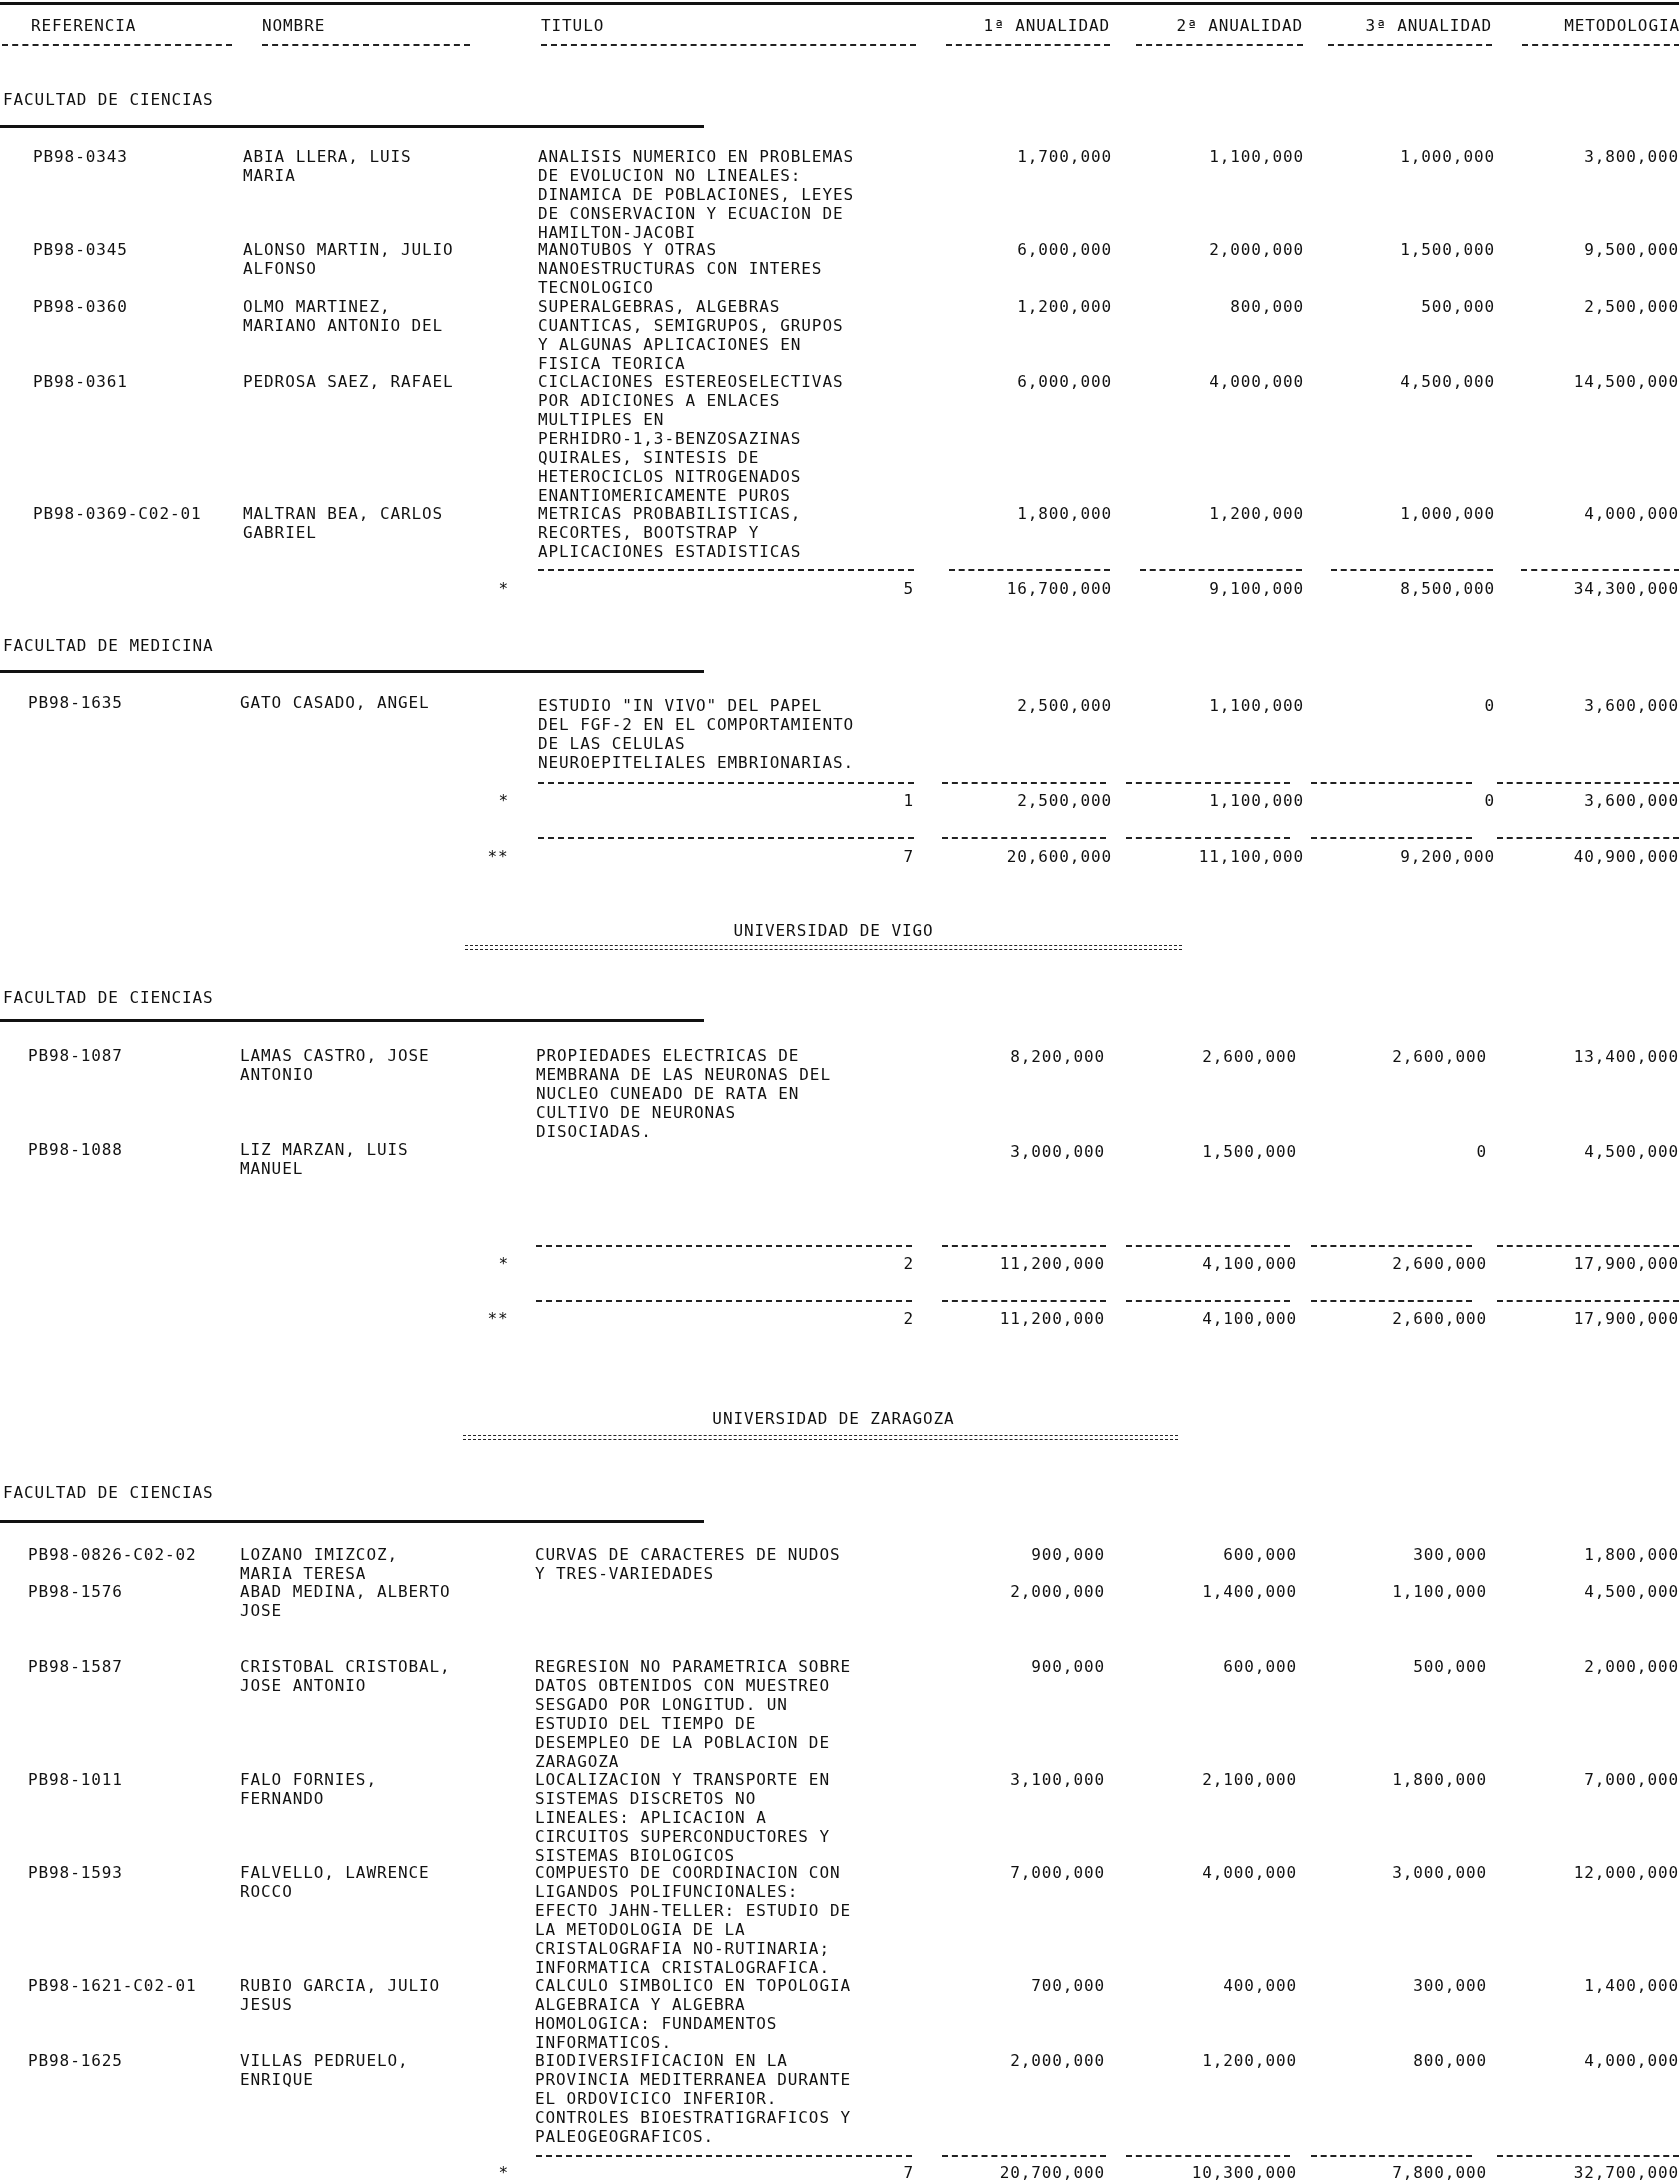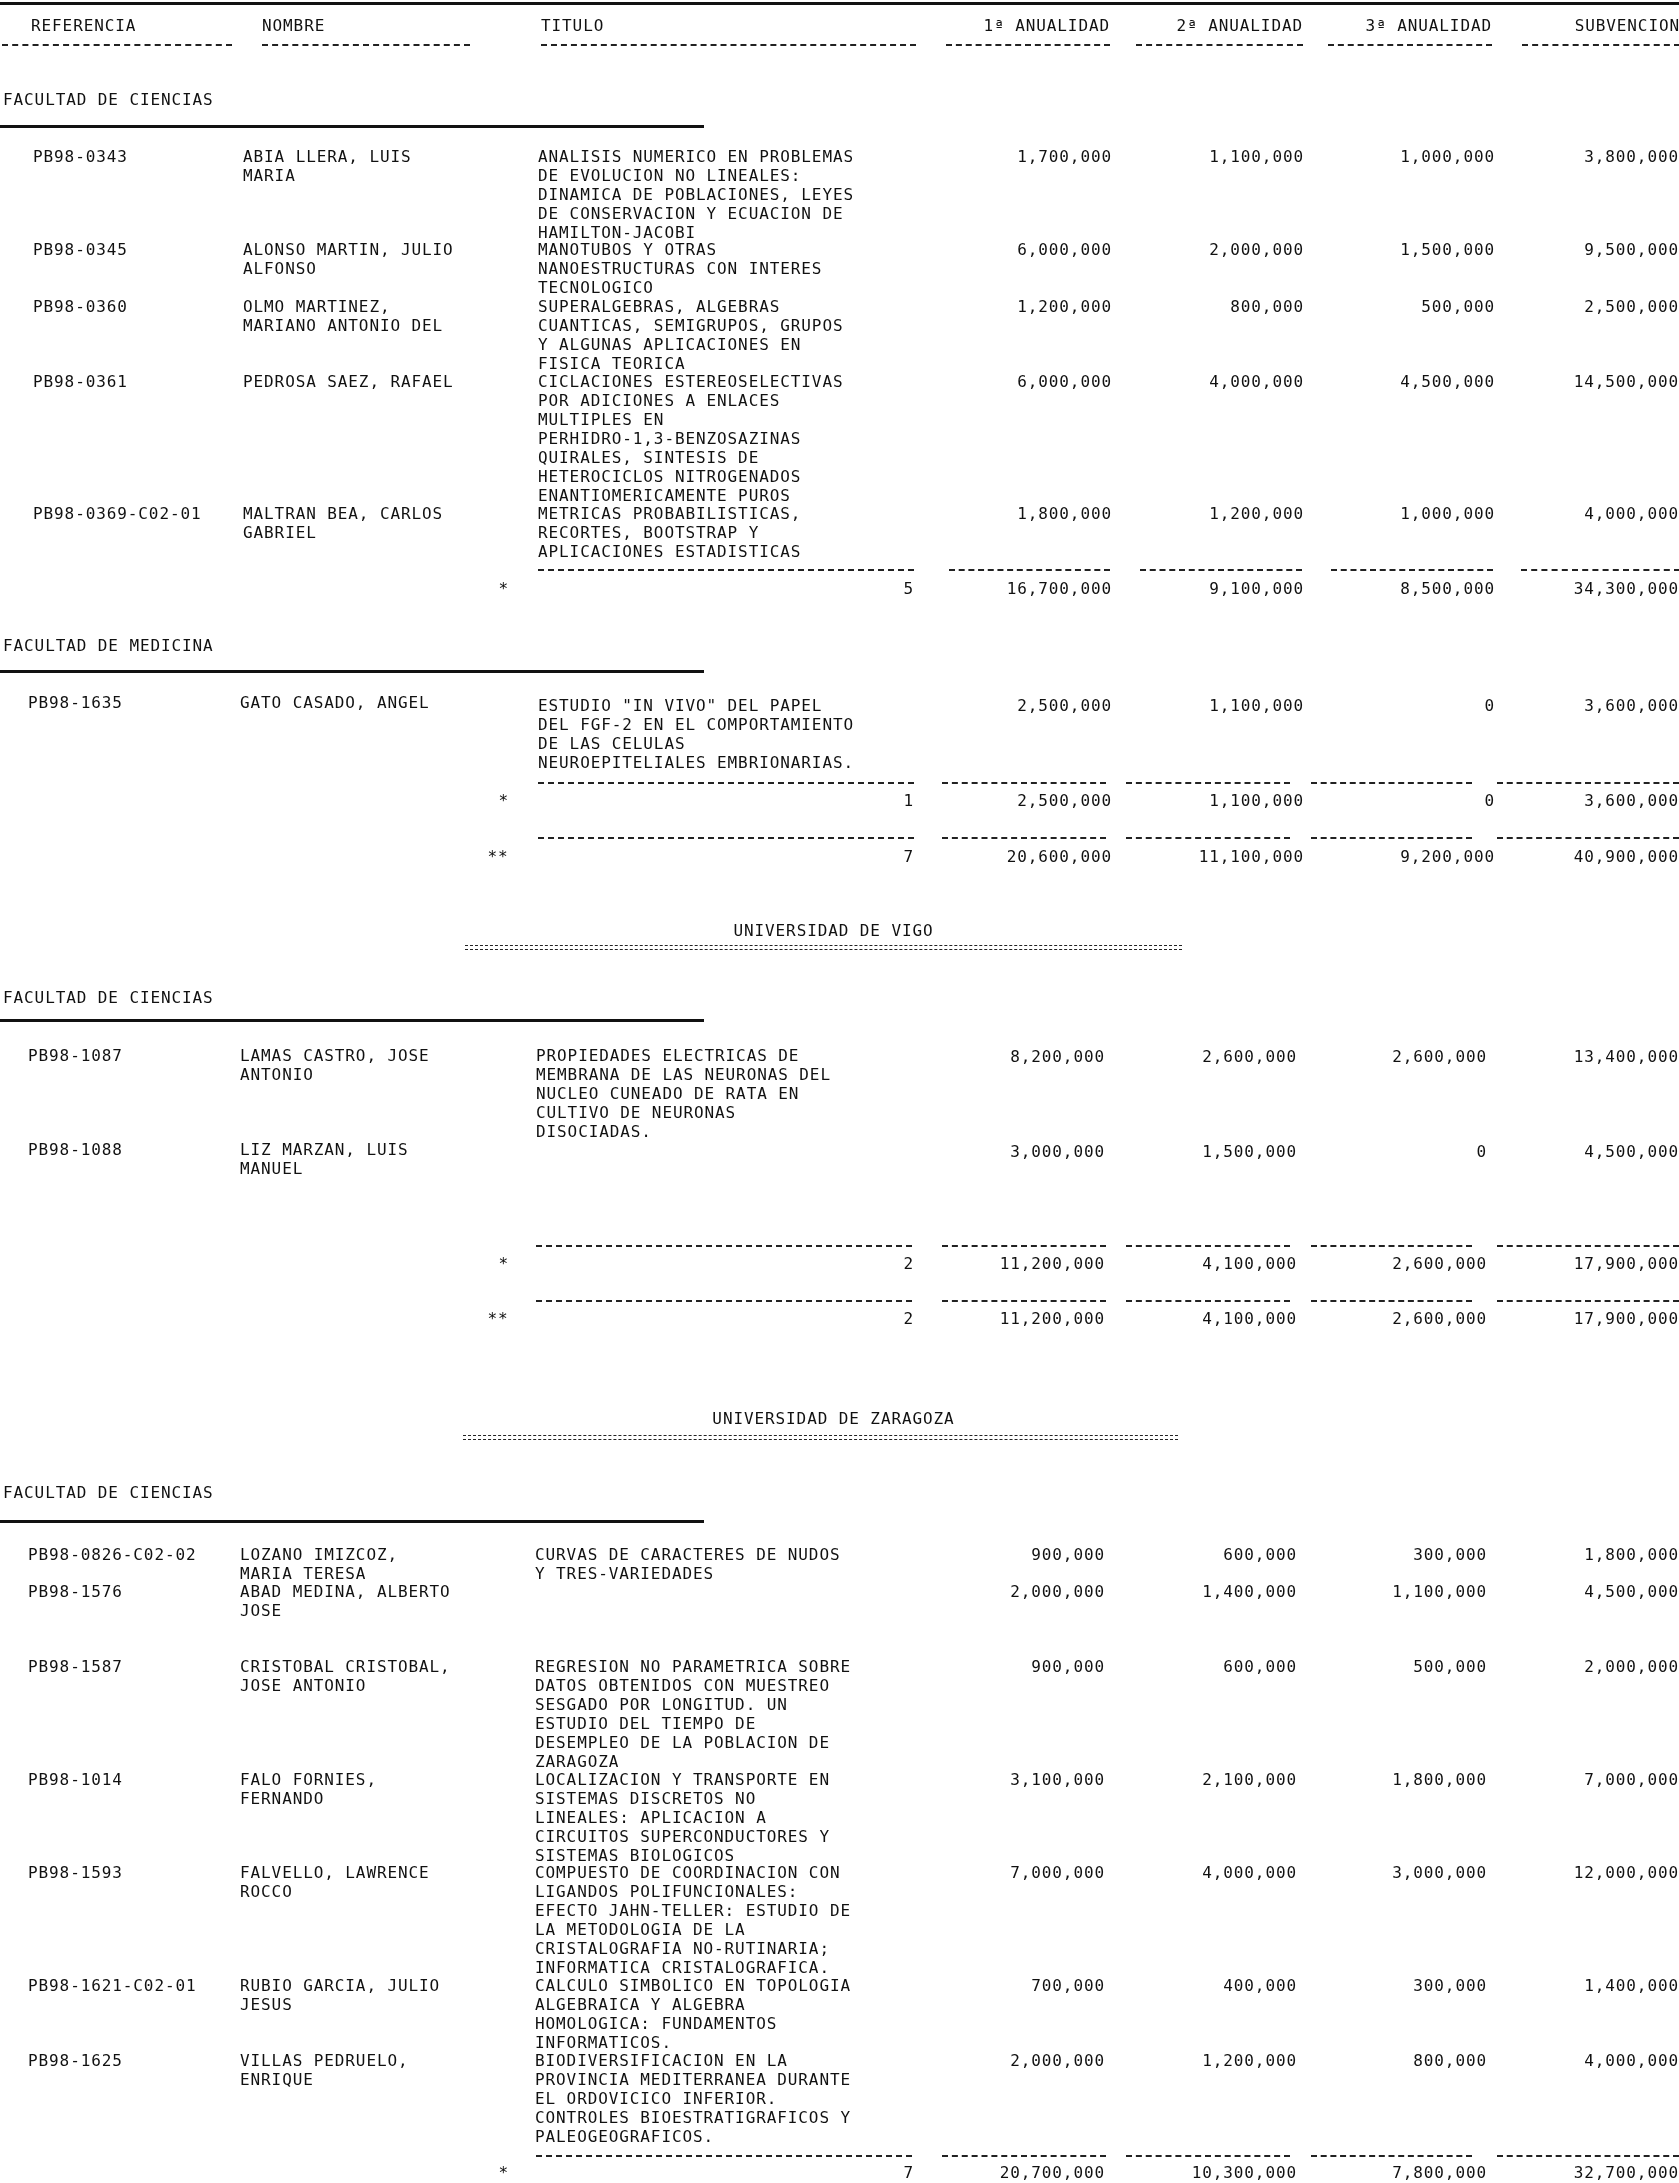--- a/index.html
+++ b/index.html
@@ -33,21 +33,21 @@
 <div class="page">
 
   <div class="rule-top"></div>
 
   <div class="abs hdr" style="left:31px;top:16px">REFERENCIA</div>
   <div class="abs hdr" style="left:262px;top:16px">NOMBRE</div>
   <div class="abs hdr" style="left:541px;top:16px">TITULO</div>
   <div class="abs hdr num" style="left:944px;width:166px;top:16px">1ª ANUALIDAD</div>
   <div class="abs hdr num" style="left:1136px;width:167px;top:16px">2ª ANUALIDAD</div>
   <div class="abs hdr num" style="left:1328px;width:164px;top:16px">3ª ANUALIDAD</div>
-  <div class="abs hdr num" style="left:1505px;width:175px;top:16px">SUBVENCION</div>
+  <div class="abs hdr num" style="left:1505px;width:175px;top:16px">METODOLOGIA</div>
   <div class="dash" style="left:1.5px;top:44px;width:230px"></div>
   <div class="dash" style="left:262px;top:44px;width:208px"></div>
   <div class="dash" style="left:541px;top:44px;width:375px"></div>
   <div class="dash" style="left:946px;top:44px;width:164px"></div>
   <div class="dash" style="left:1136px;top:44px;width:167px"></div>
   <div class="dash" style="left:1328px;top:44px;width:164px"></div>
   <div class="dash" style="left:1522px;top:44px;width:158px"></div>
 
   <div class="abs" style="left:3px;top:90px">FACULTAD DE CIENCIAS</div>
   <div class="fac-rule" style="top:125px"></div>
@@ -245,21 +245,21 @@
 DATOS OBTENIDOS CON MUESTREO
 SESGADO POR LONGITUD. UN
 ESTUDIO DEL TIEMPO DE
 DESEMPLEO DE LA POBLACION DE
 ZARAGOZA</div>
   <div class="abs num c1" style="left:937px;top:1657px">900,000</div>
   <div class="abs num c2" style="left:1129px;top:1657px">600,000</div>
   <div class="abs num c3" style="left:1320px;top:1657px">500,000</div>
   <div class="abs num c4" style="top:1657px">2,000,000</div>
 
-  <div class="abs col-ref" style="left:28px;top:1770px">PB98-1014</div>
+  <div class="abs col-ref" style="left:28px;top:1770px">PB98-1011</div>
   <div class="abs col-nom" style="left:240px;top:1770px">FALO FORNIES,
 FERNANDO</div>
   <div class="abs col-tit" style="left:535px;top:1770px">LOCALIZACION Y TRANSPORTE EN
 SISTEMAS DISCRETOS NO
 LINEALES: APLICACION A
 CIRCUITOS SUPERCONDUCTORES Y
 SISTEMAS BIOLOGICOS</div>
   <div class="abs num c1" style="left:937px;top:1770px">3,100,000</div>
   <div class="abs num c2" style="left:1129px;top:1770px">2,100,000</div>
   <div class="abs num c3" style="left:1320px;top:1770px">1,800,000</div>

